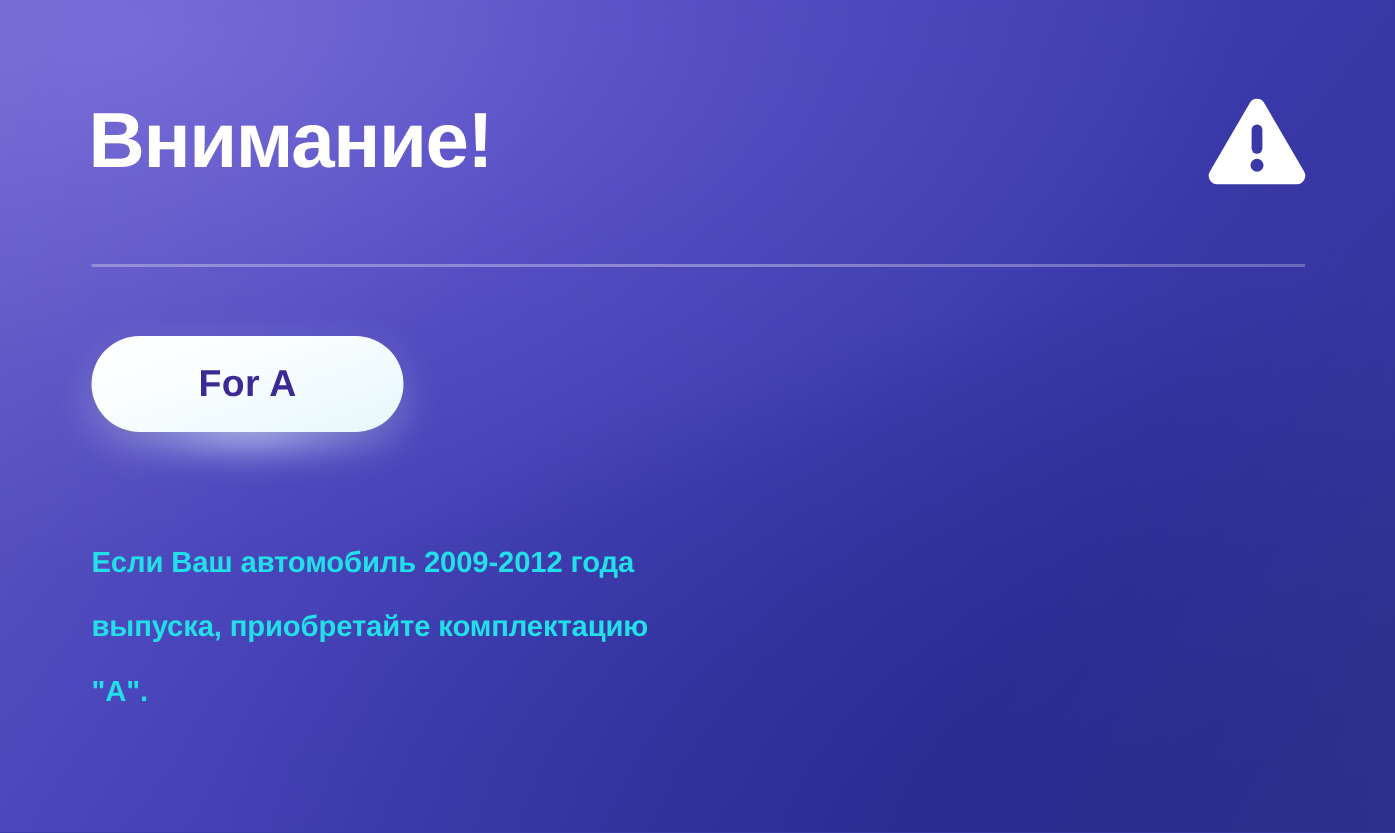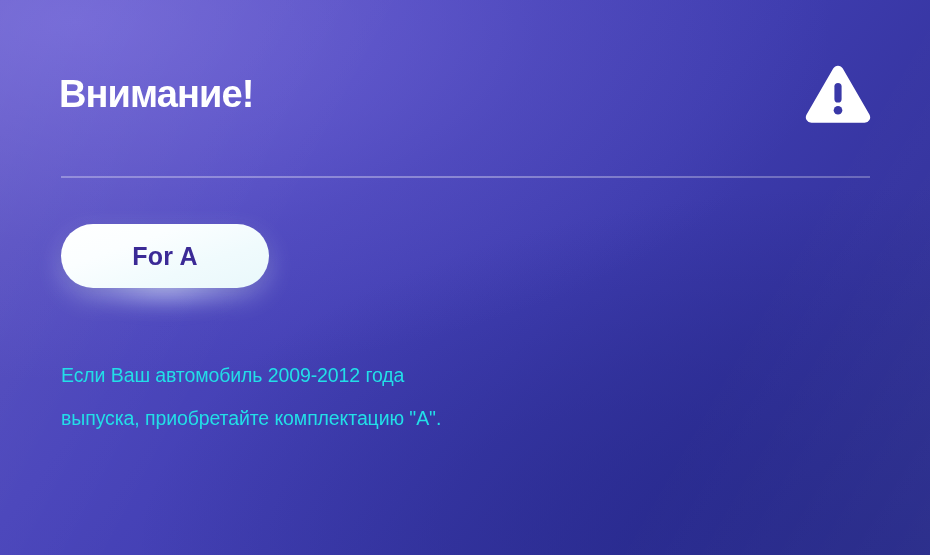--- a/index.html
+++ b/index.html
@@ -34,21 +34,21 @@
       linear-gradient(118deg, rgba(255,255,255,0.055) 0%, rgba(255,255,255,0) 34%),
       linear-gradient(300deg, rgba(255,255,255,0.04) 0%, rgba(255,255,255,0) 26%);
     pointer-events: none;
   }
 
   
   .page-title {
     position: absolute;
     left: 59px;
     top: 58px;
-    font-size: 38px;
+    font-size: 52px;
     line-height: 72px;
     font-weight: 700;
     color: #ffffff;
     letter-spacing: -0.9px;
     white-space: nowrap;
   }
 
   .warning-icon {
     position: absolute;
     right: 58px;
@@ -121,21 +121,21 @@
     font-weight: 700;
     color: #3b2a96;
     letter-spacing: 0.2px;
     white-space: nowrap;
   }
 
   .column-text {
     margin-top: 46px;
     width: 392px;
     font-size: 19.5px;
-    font-weight: 400;
+    font-weight: 700;
     line-height: 43px;
     color: #22dfe8;
     letter-spacing: -0.1px;
   }
 </style>
 </head>
 <body>
 
 <div class="slide">
 

